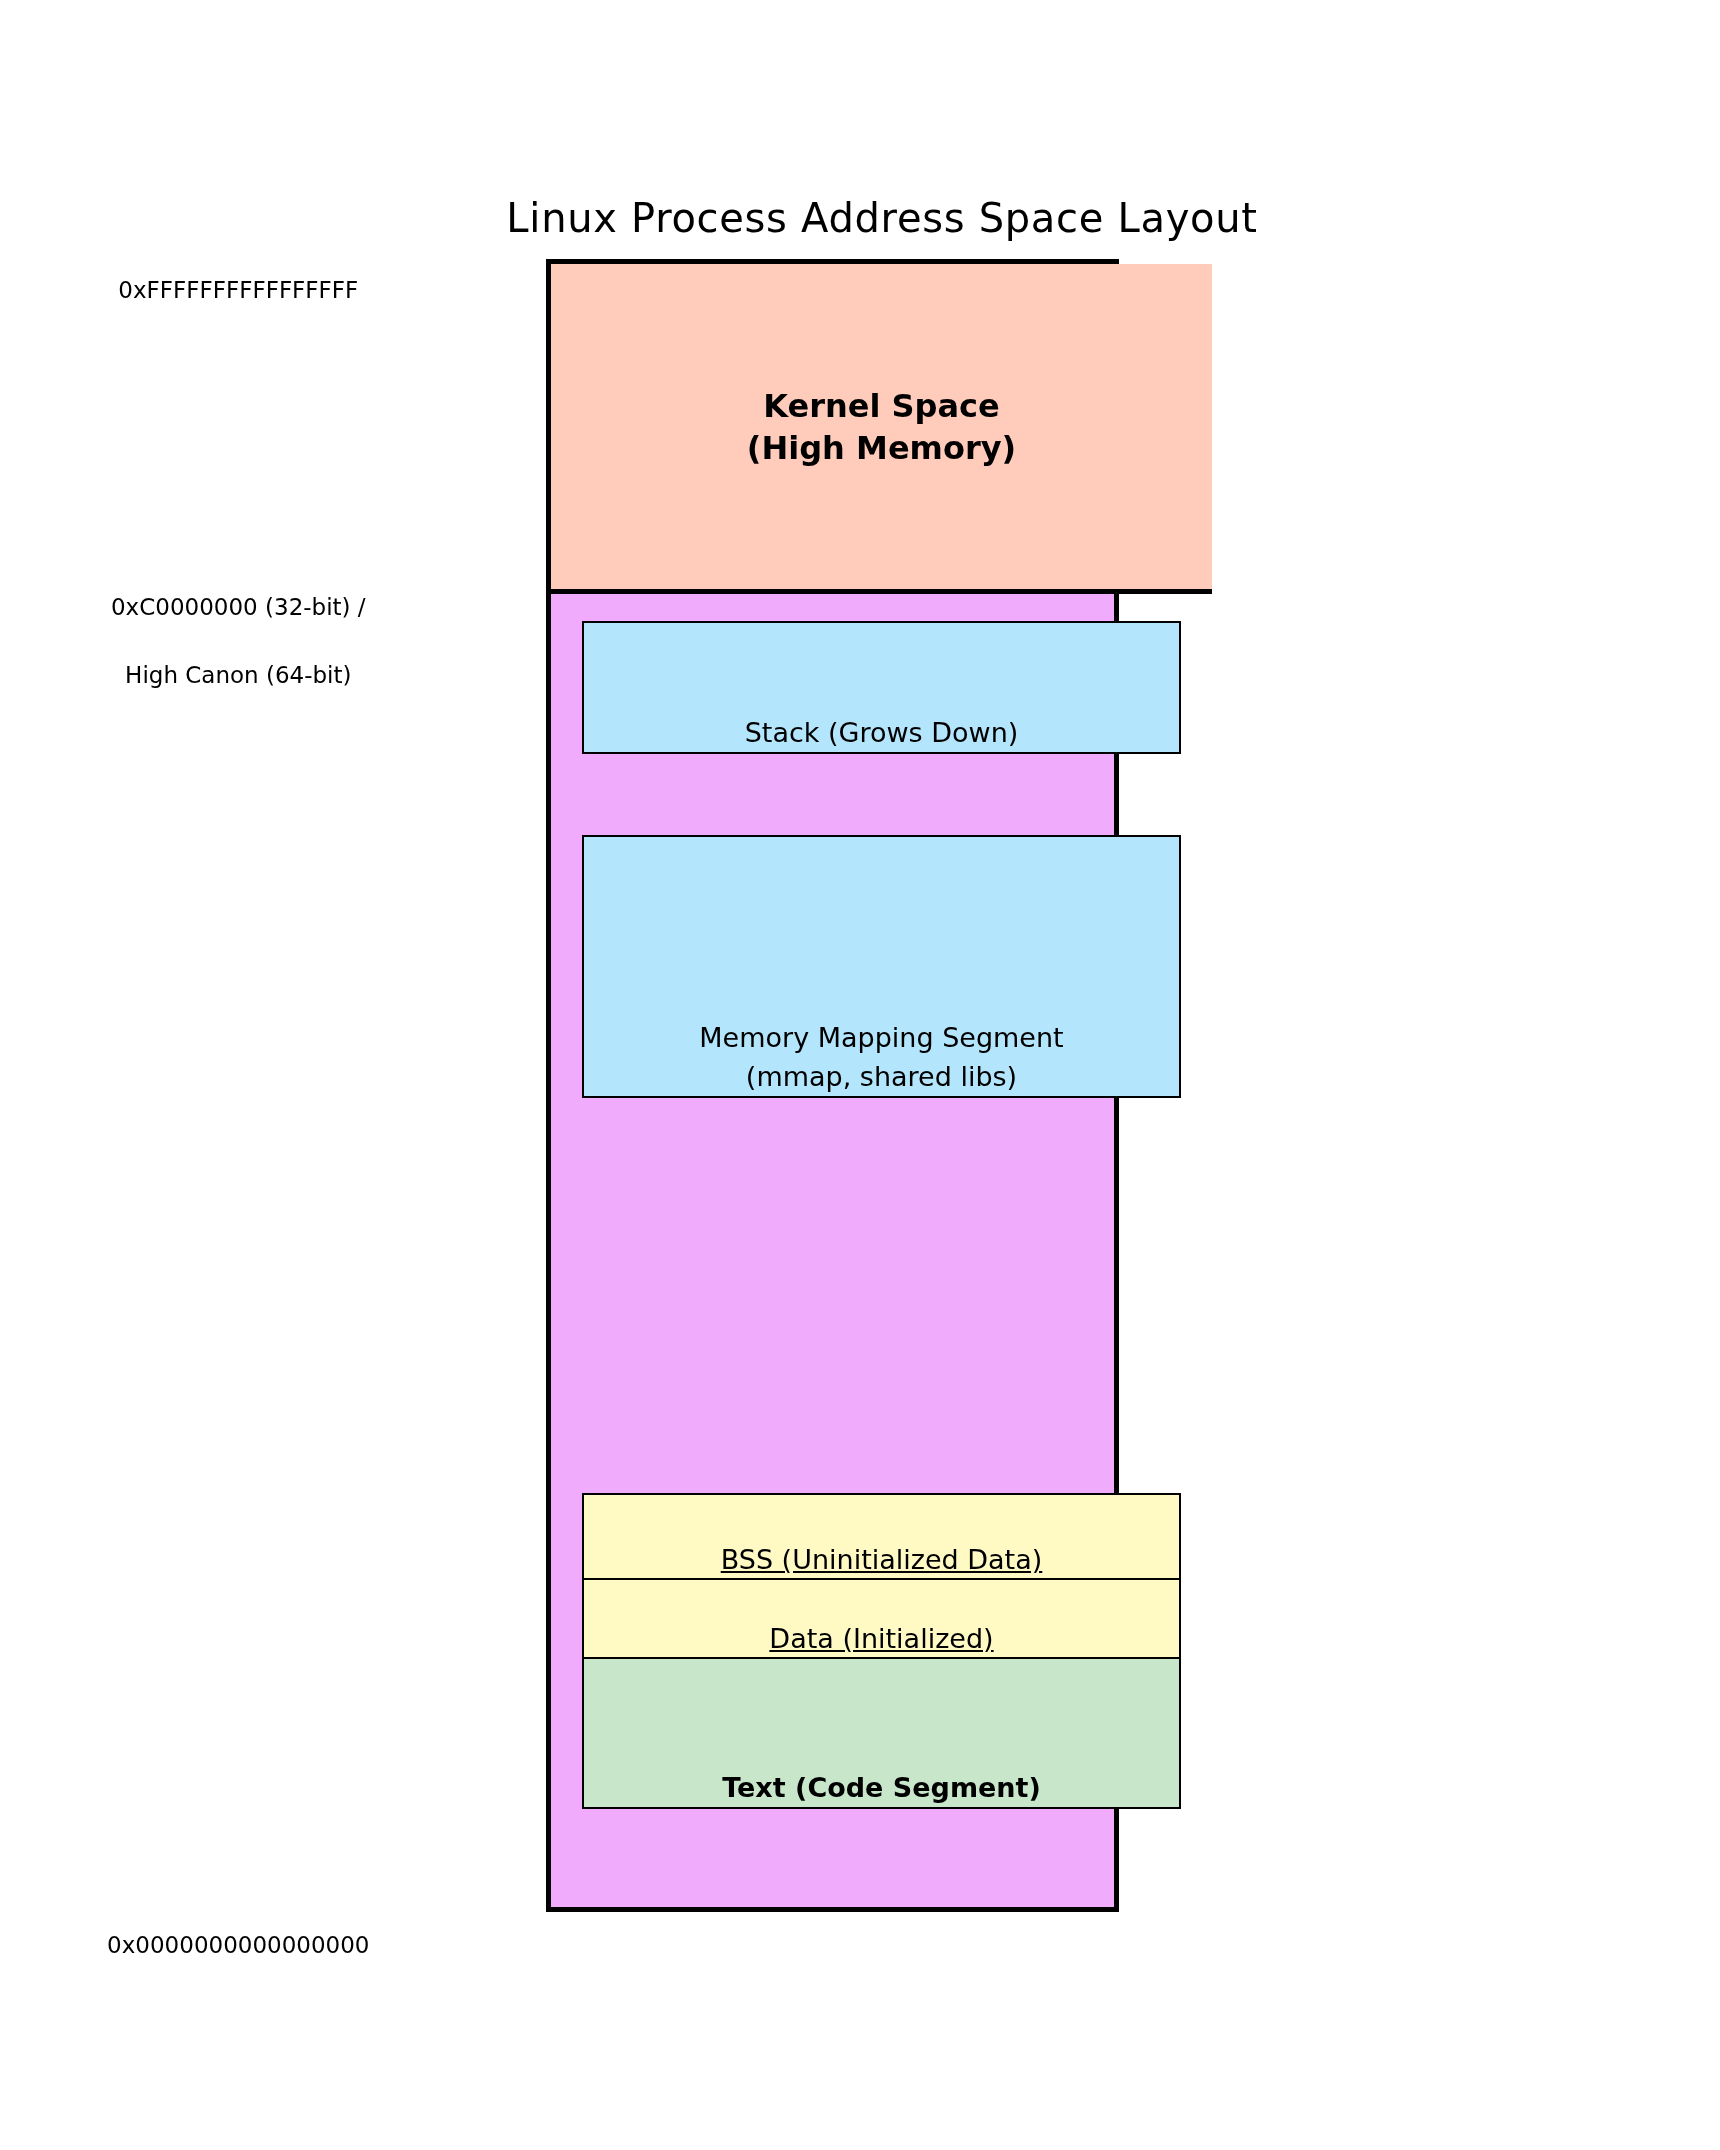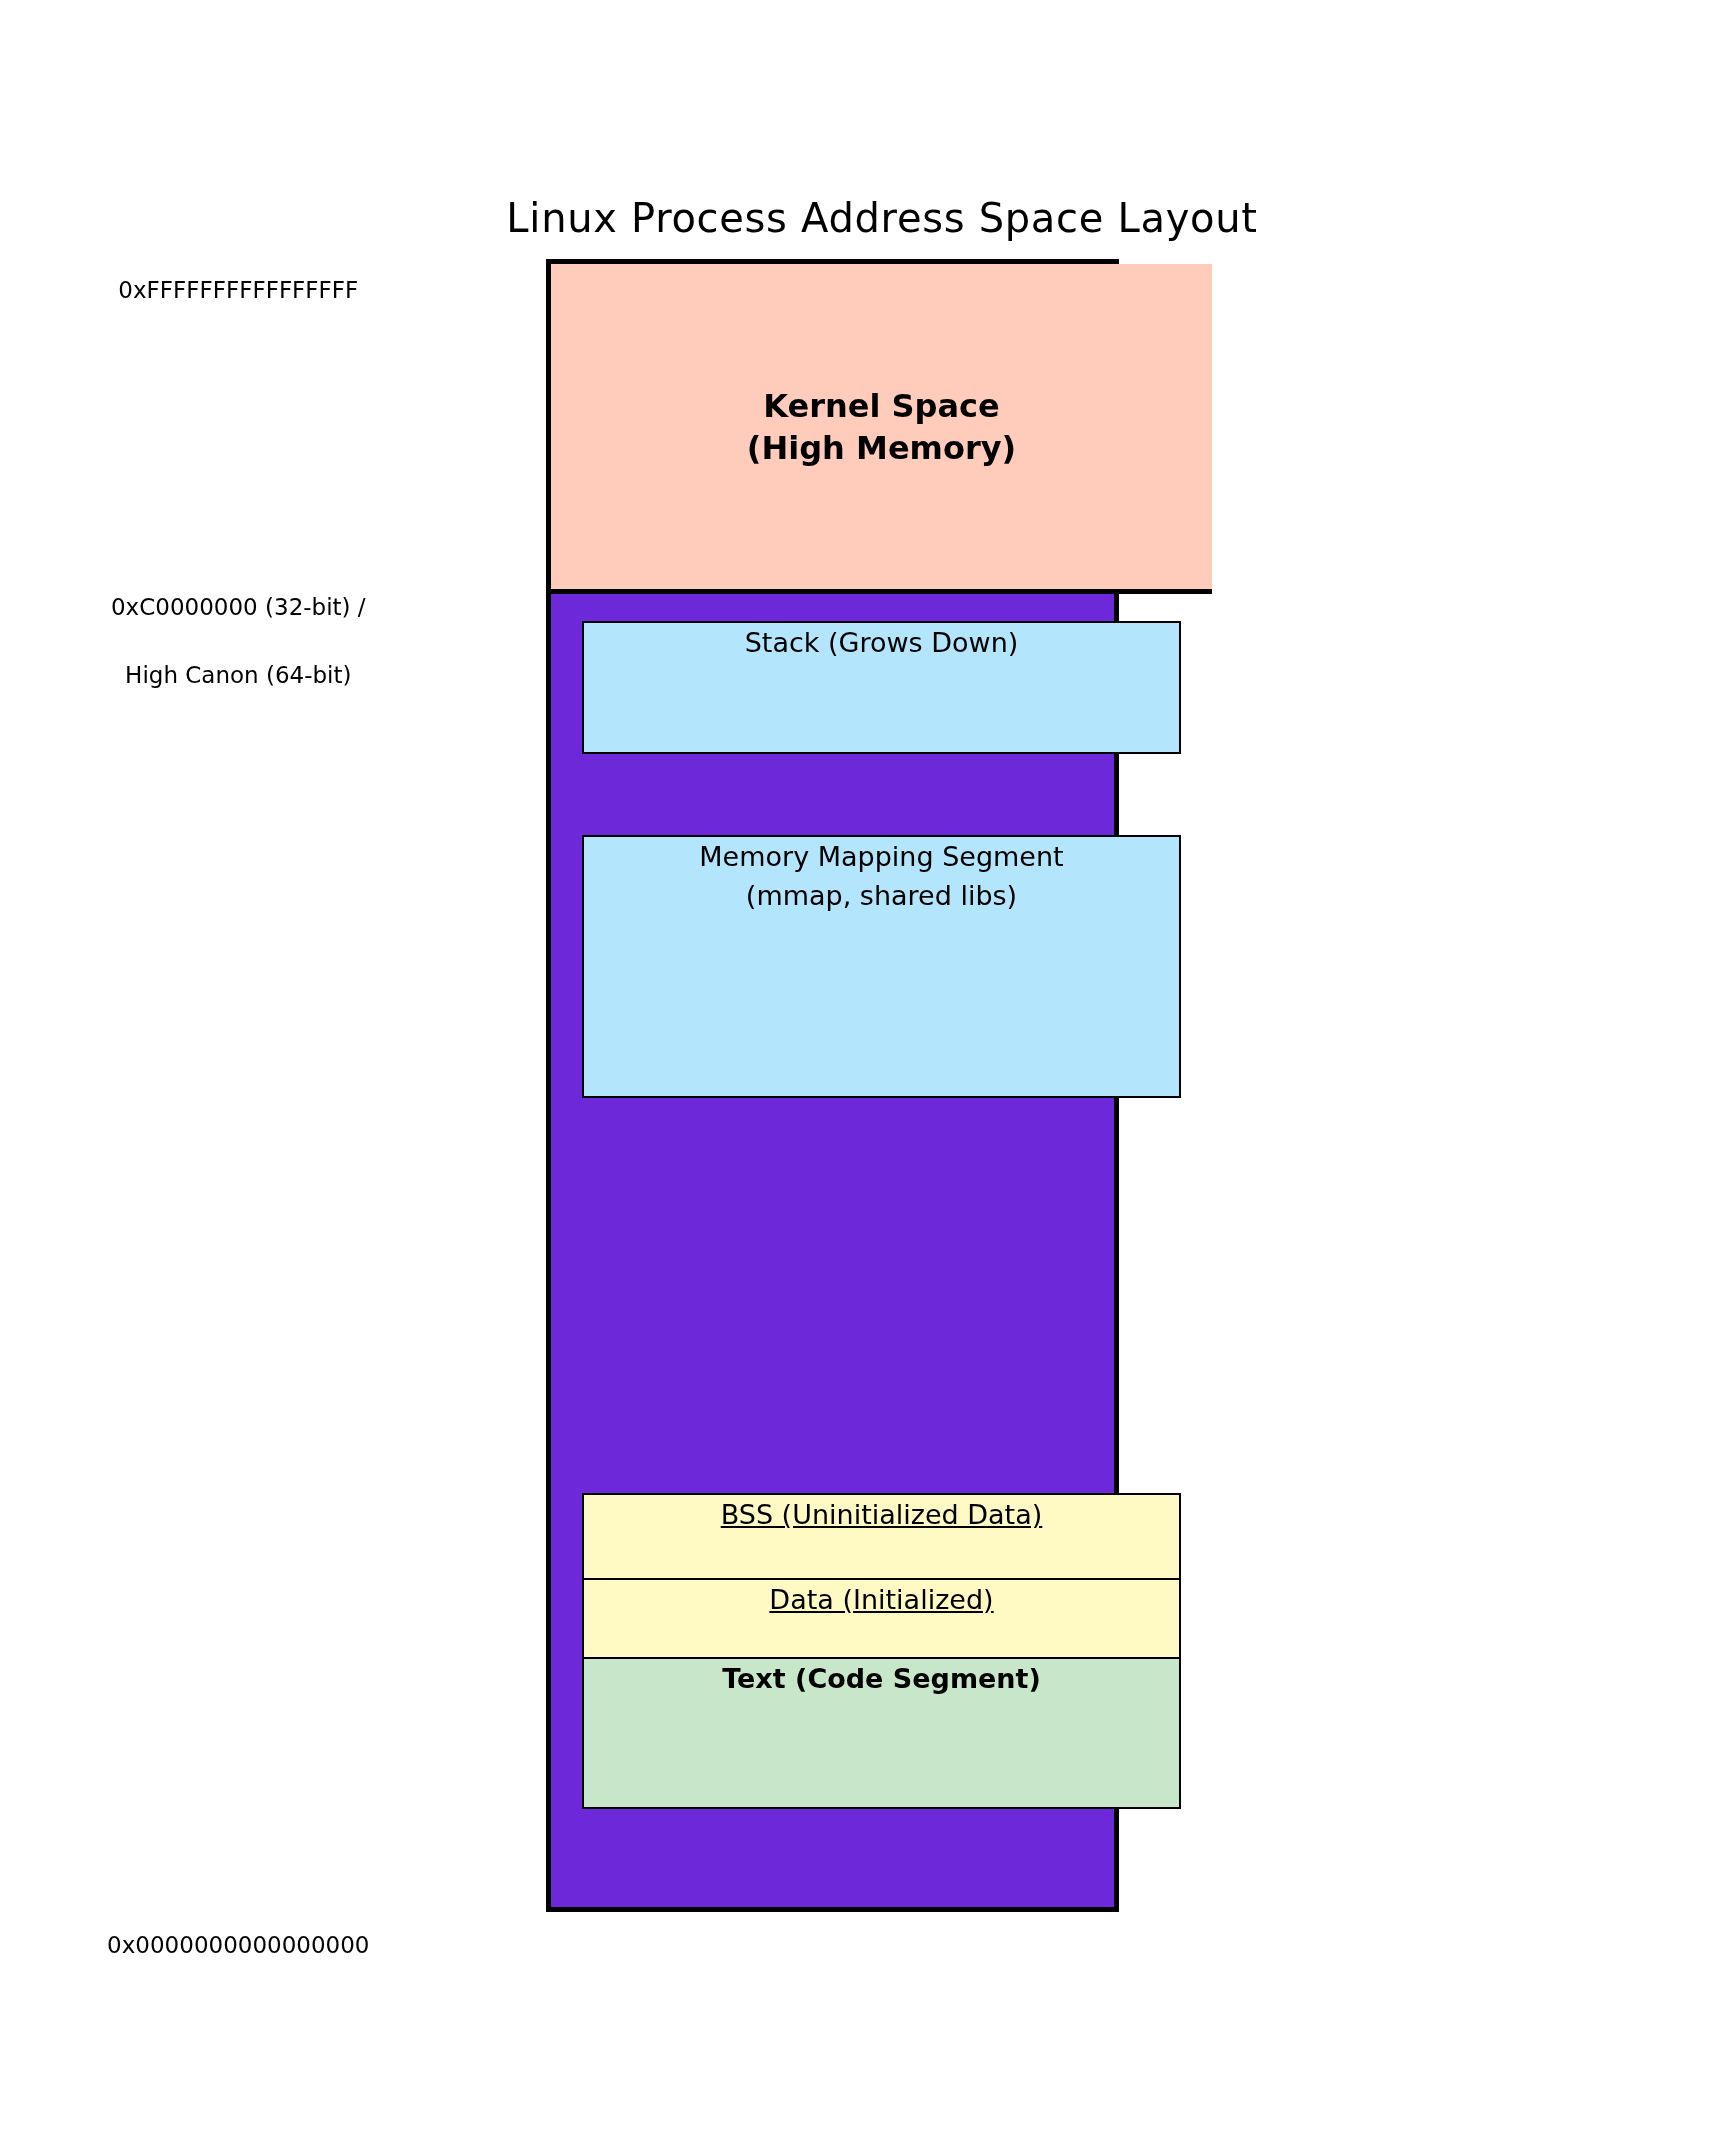--- a/index.html
+++ b/index.html
@@ -30,21 +30,21 @@
   .addr-top    { top: 239px; }
   .addr-mid    { top: 556px; }
   .addr-bottom { top: 1894px; }
 
   
   .outer {
     position: absolute;
     left: 546px; top: 259px;
     width: 573px; height: 1653px;
     border: 5px solid #000000;
-    background: #6d28d9;
+    background: #f0abfc;
     padding-left: 11px;
   }
   
 
   .kernel {
     position: absolute;
     left: 0; top: 0;
     width: 661px; height: 330px;
     background: #ffccbc;
     border-bottom: 5.7px solid #000000;
@@ -54,21 +54,21 @@
     line-height: 42px;
     text-align: center;
   }
 
   .seg {
     position: absolute;
     left: 31px;
     width: 599px;
     border: 2.9px solid #000000;
     display: flex; flex-direction: column;
-    align-items: center; justify-content: flex-start;
+    align-items: center; justify-content: flex-end;
     font-size: 27px;
     line-height: 39px;
     text-align: center;
   }
   .seg-blue   { background: #b3e5fc; }
   .seg-yellow { background: #fff9c4; text-decoration: underline; }
   .seg-green  { background: #c8e6c9; }
 
   .seg-stack { top: 357px;  height: 133px; }
   .seg-mmap  { top: 571px;  height: 263px; }

